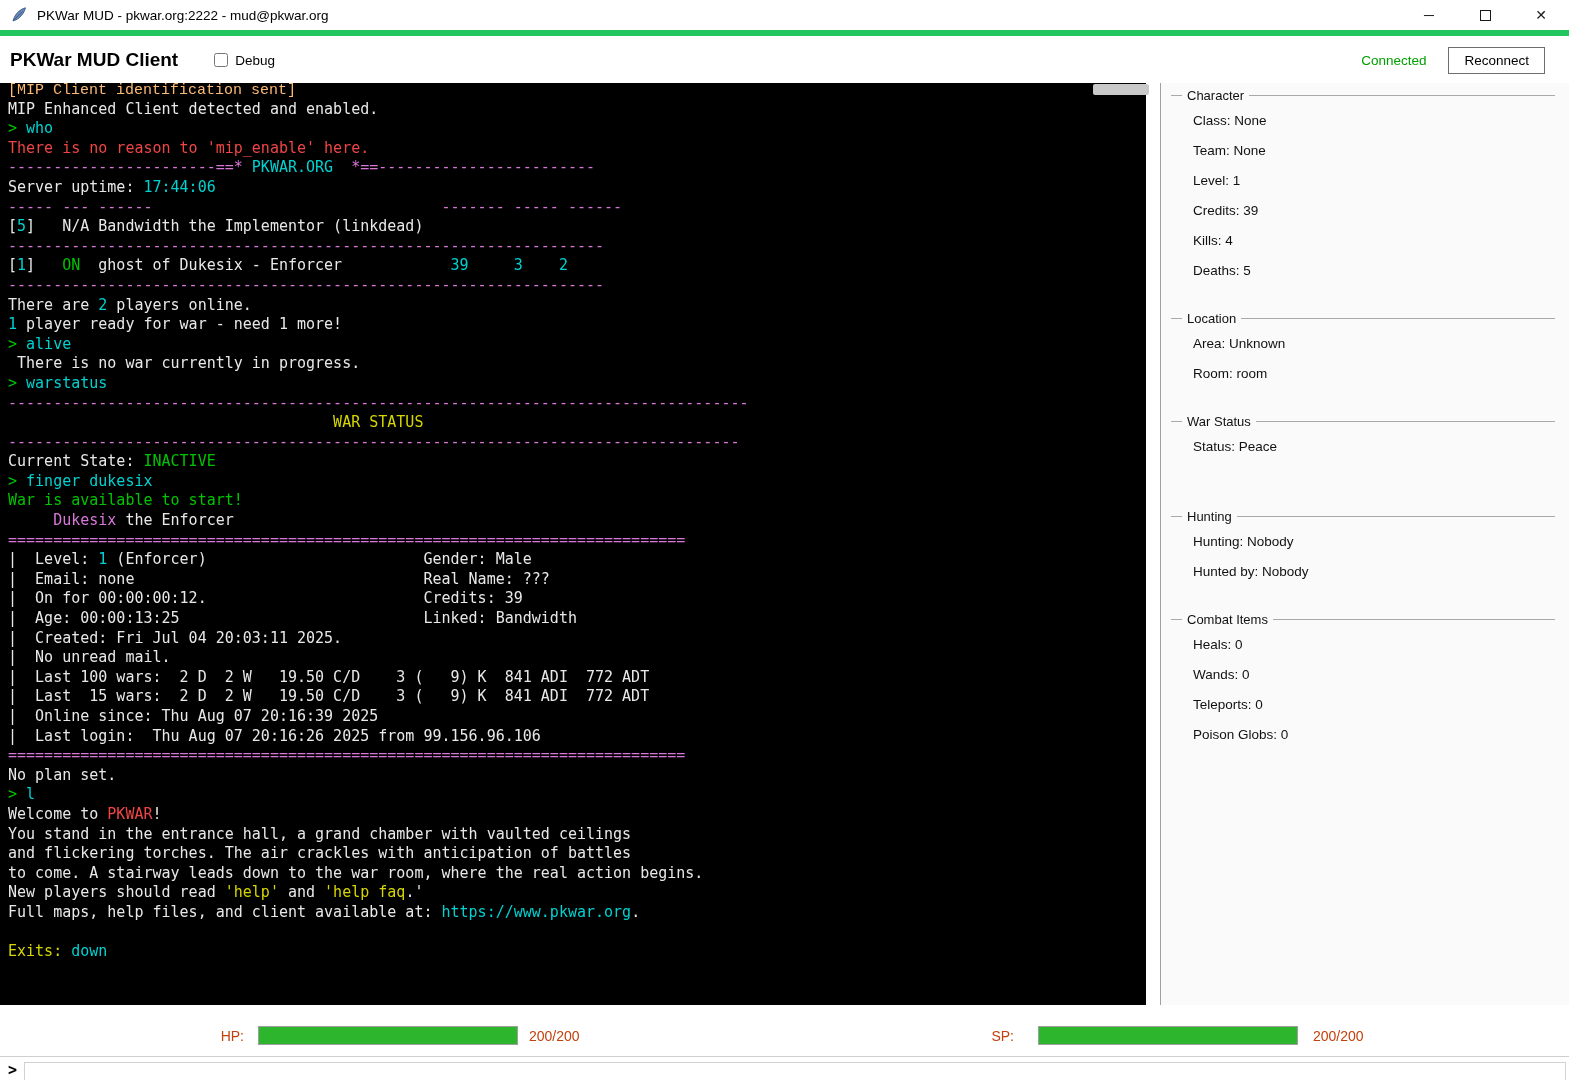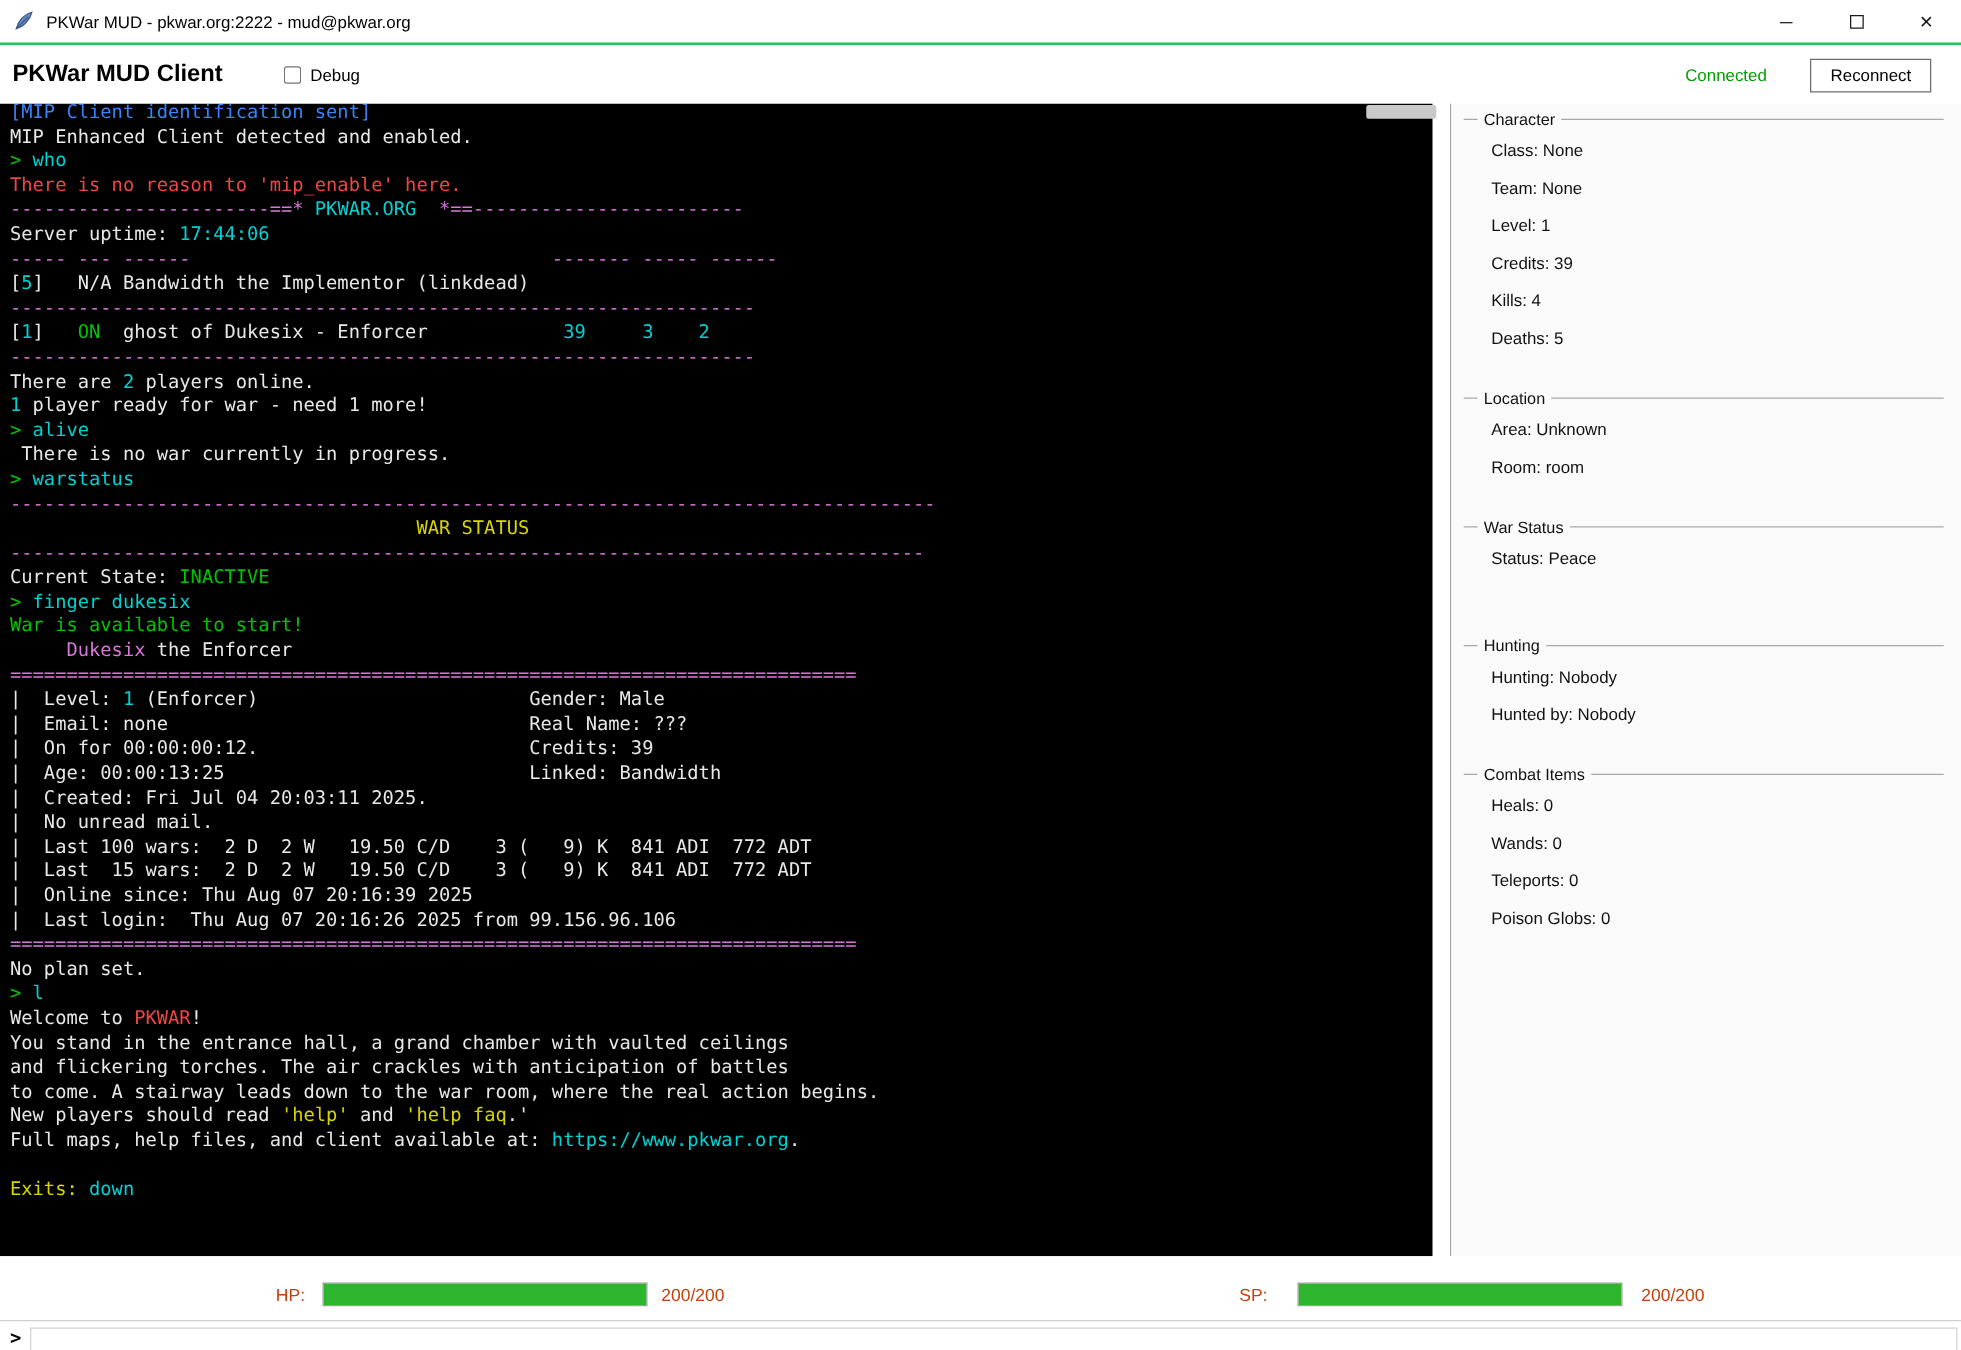--- a/index.html
+++ b/index.html
@@ -7,39 +7,39 @@
   body {
     font-family: "Liberation Sans", sans-serif;
     background: #ffffff;
     position: relative;
     color: #000;
   }
 
   
   #titlebar {
     position: absolute; top: 0; left: 0; width: 1569px; height: 36px;
-    background: #ffffff; border-bottom: 2px solid #22c55e;
+    background: #ffffff; border-bottom: 6px solid #22c55e;
     display: flex; align-items: center;
   }
   .app-icon { margin-left: 10px; width: 18px; height: 18px; }
   .window-title { margin-left: 9px; font-size: 13.5px; color: #000; }
   .win-controls { margin-left: auto; display: flex; height: 100%; }
   .win-btn {
     width: 56px; height: 100%; display: flex; align-items: center;
     justify-content: center; font-size: 14px; color: #1a1a1a; cursor: default;
   }
   .win-btn.maxi span {
     display:block; width: 11px; height: 11px; border: 1.2px solid #1a1a1a;
     font-size: 0;
   }
 
   
   #header {
     position: absolute; top: 37px; left: 0; width: 1569px; height: 46px;
-    background: #ffffff; display: flex; align-items: center; gap: 13px;
+    background: #ffffff; display: flex; align-items: center;
   }
   .header-title { font-size: 19px; font-weight: bold; margin-left: 10px; }
   .debug-wrap { margin-left: 36px; display: flex; align-items: center; gap: 7px; font-size: 13.5px; }
   .debug-wrap input { width: 14px; height: 14px; }
   .status-connected { margin-left: auto; font-size: 13.5px; }
   .reconnect-btn {
     margin-left: 22px; margin-right: 24px;
     border: 1px solid #6e6e6e; background: #ffffff; font-size: 13.5px;
     padding: 5px 15px; font-family: "Liberation Sans", sans-serif;
   }
@@ -126,21 +126,21 @@
   <label class="debug-wrap">
     <input type="checkbox" style="">
     <span>Debug</span>
   </label>
   <span class="status-connected" id="conn-status" style="color: rgb(0, 160, 0);">Connected</span>
   <button class="reconnect-btn">Reconnect</button>
 </div>
 
 <div id="main">
   <div id="terminal">
-      <div class="term-line"><span style="color: #3b82f6;">[MIP Client identification sent]</span></div>
+      <div class="term-line"><span style="color: #fdba74; font-family: Liberation Mono, monospace;">[MIP Client identification sent]</span></div>
       <div class="term-line"><span style="color: rgb(232, 232, 232);">MIP Enhanced Client detected and enabled.</span></div>
       <div class="term-line"><span style="color: rgb(0, 196, 0);">&gt; </span><span style="color: rgb(0, 209, 209);">who</span></div>
       <div class="term-line"><span style="color: rgb(239, 69, 69);">There is no reason to 'mip_enable' here.</span></div>
       <div class="term-line"><span style="color: rgb(217, 119, 217);">-----------------------==* </span><span style="color: rgb(0, 209, 209);">PKWAR.ORG</span><span style="color: rgb(217, 119, 217);">  *==------------------------</span></div>
       <div class="term-line"><span style="color: rgb(232, 232, 232);">Server uptime: </span><span style="color: rgb(0, 209, 209);">17:44:06</span></div>
       <div class="term-line"><span style="color: rgb(217, 119, 217);">----- --- ------                                ------- ----- ------</span></div>
       <div class="term-line"><span style="color: rgb(232, 232, 232);">[</span><span style="color: rgb(0, 209, 209);">5</span><span style="color: rgb(232, 232, 232);">]   N/A Bandwidth the Implementor (linkdead)</span></div>
       <div class="term-line"><span style="color: rgb(217, 119, 217);">------------------------------------------------------------------</span></div>
       <div class="term-line"><span style="color: rgb(232, 232, 232);">[</span><span style="color: rgb(0, 209, 209);">1</span><span style="color: rgb(232, 232, 232);">]   </span><span style="color: rgb(0, 196, 0);">ON</span><span style="color: rgb(232, 232, 232);">  ghost of Dukesix - Enforcer</span><span style="color: rgb(0, 209, 209);">            39     3    2</span></div>
       <div class="term-line"><span style="color: rgb(217, 119, 217);">------------------------------------------------------------------</span></div>

